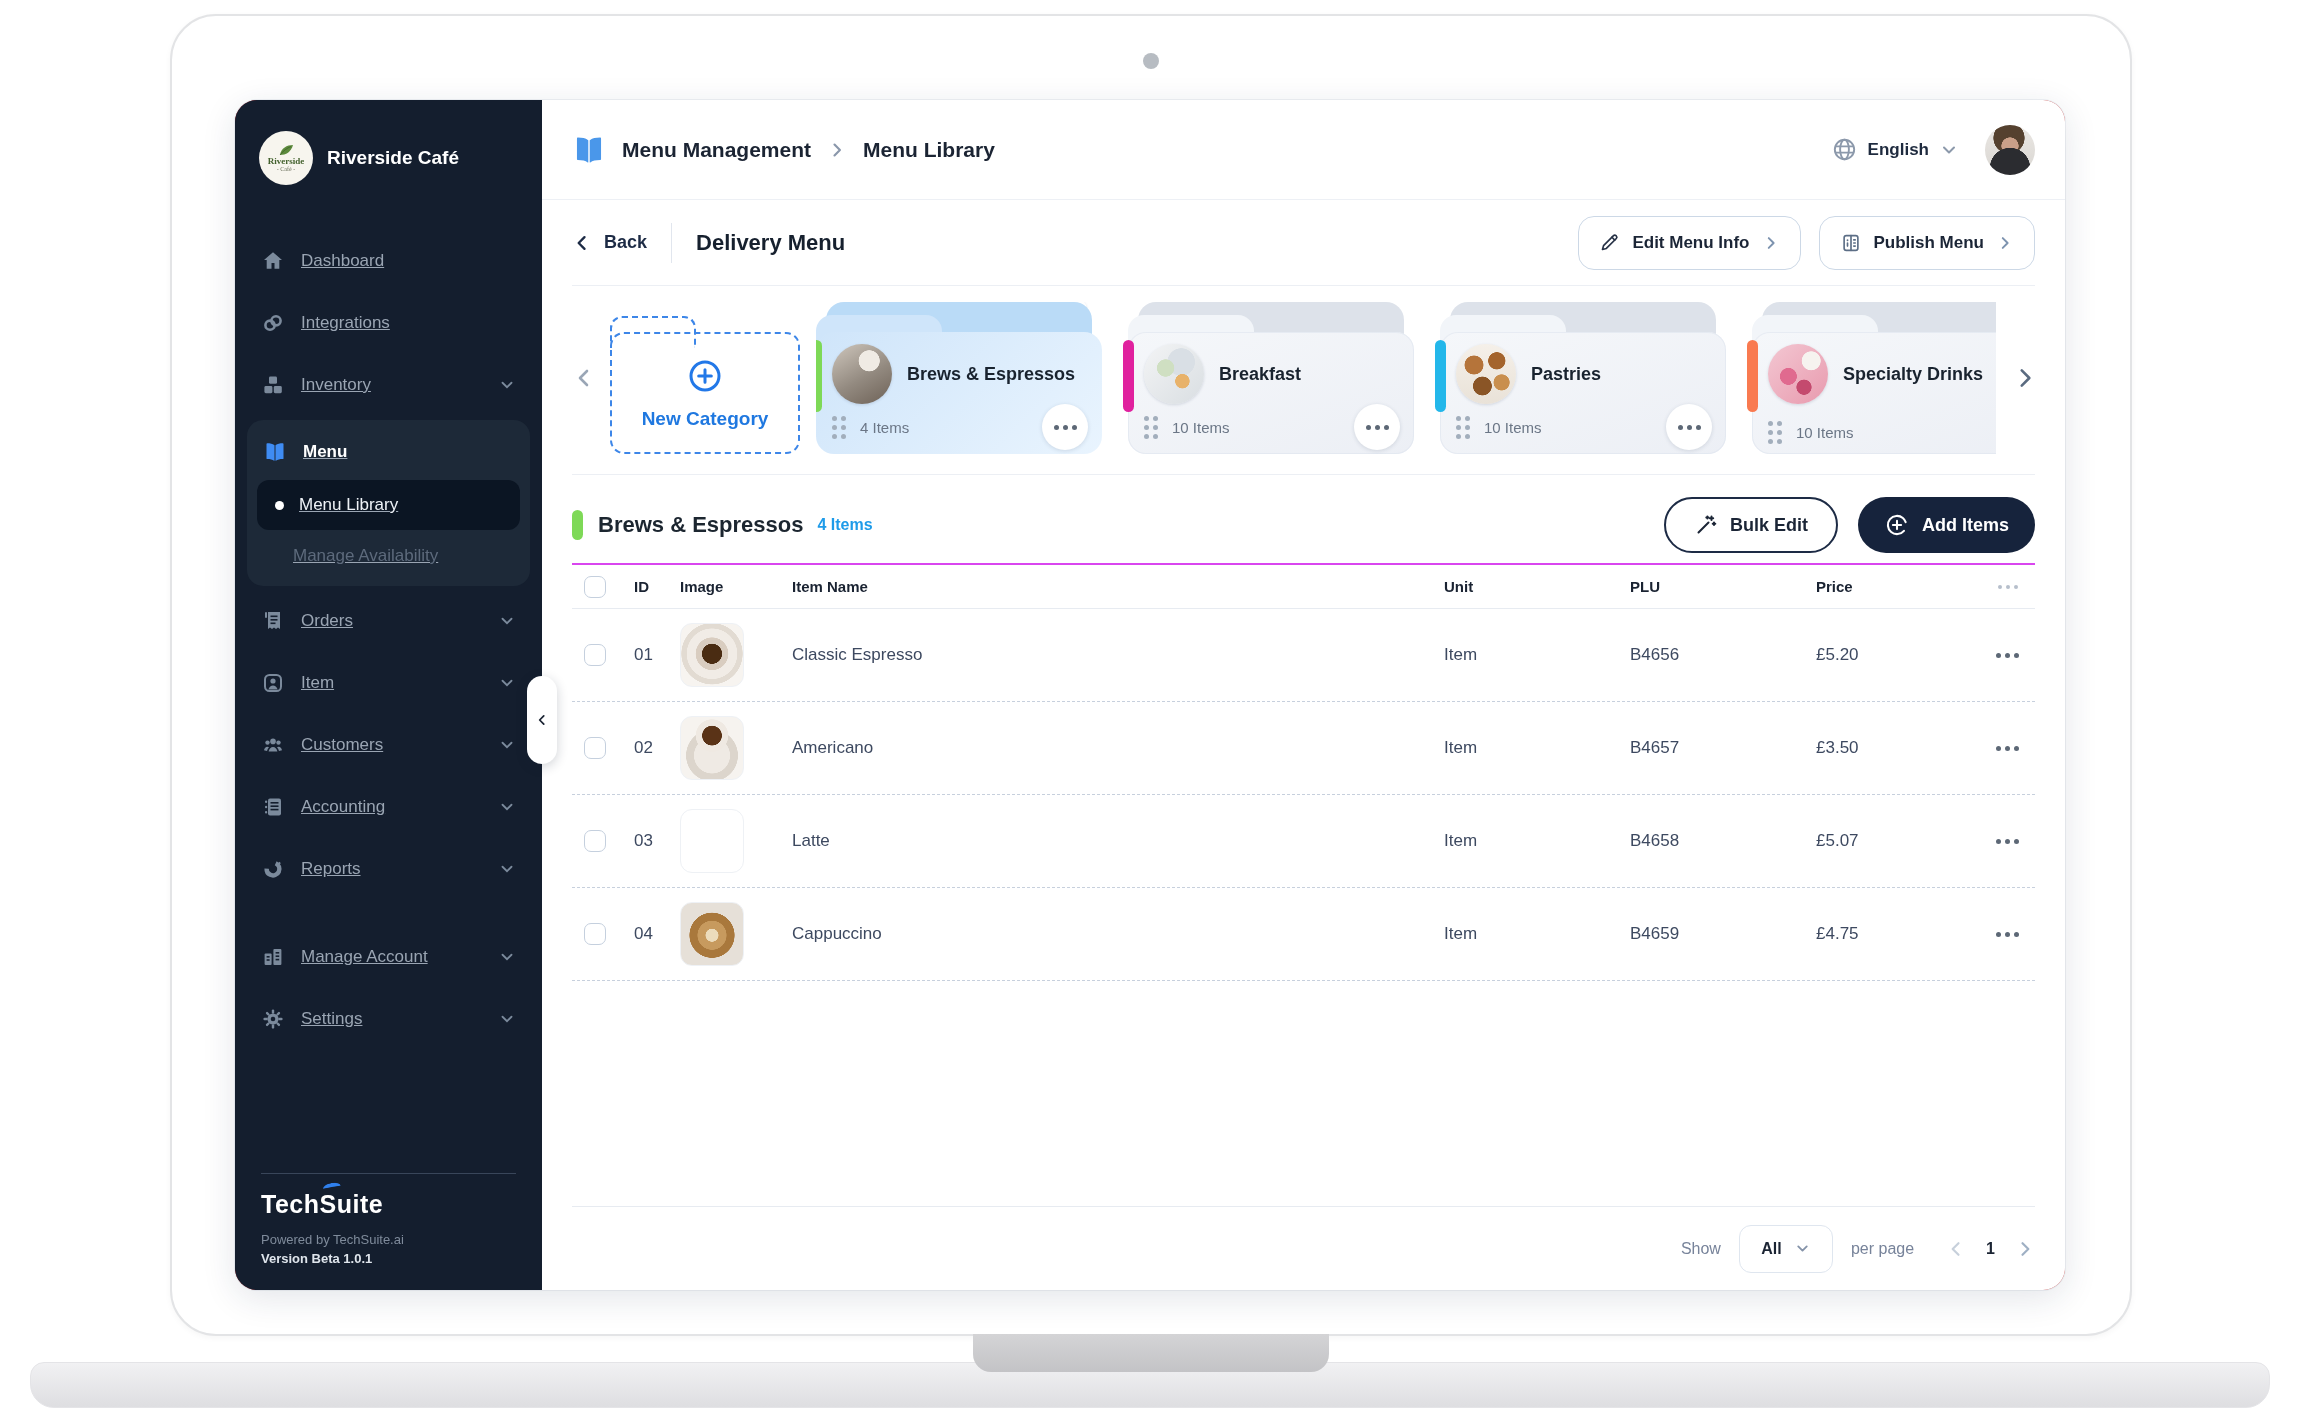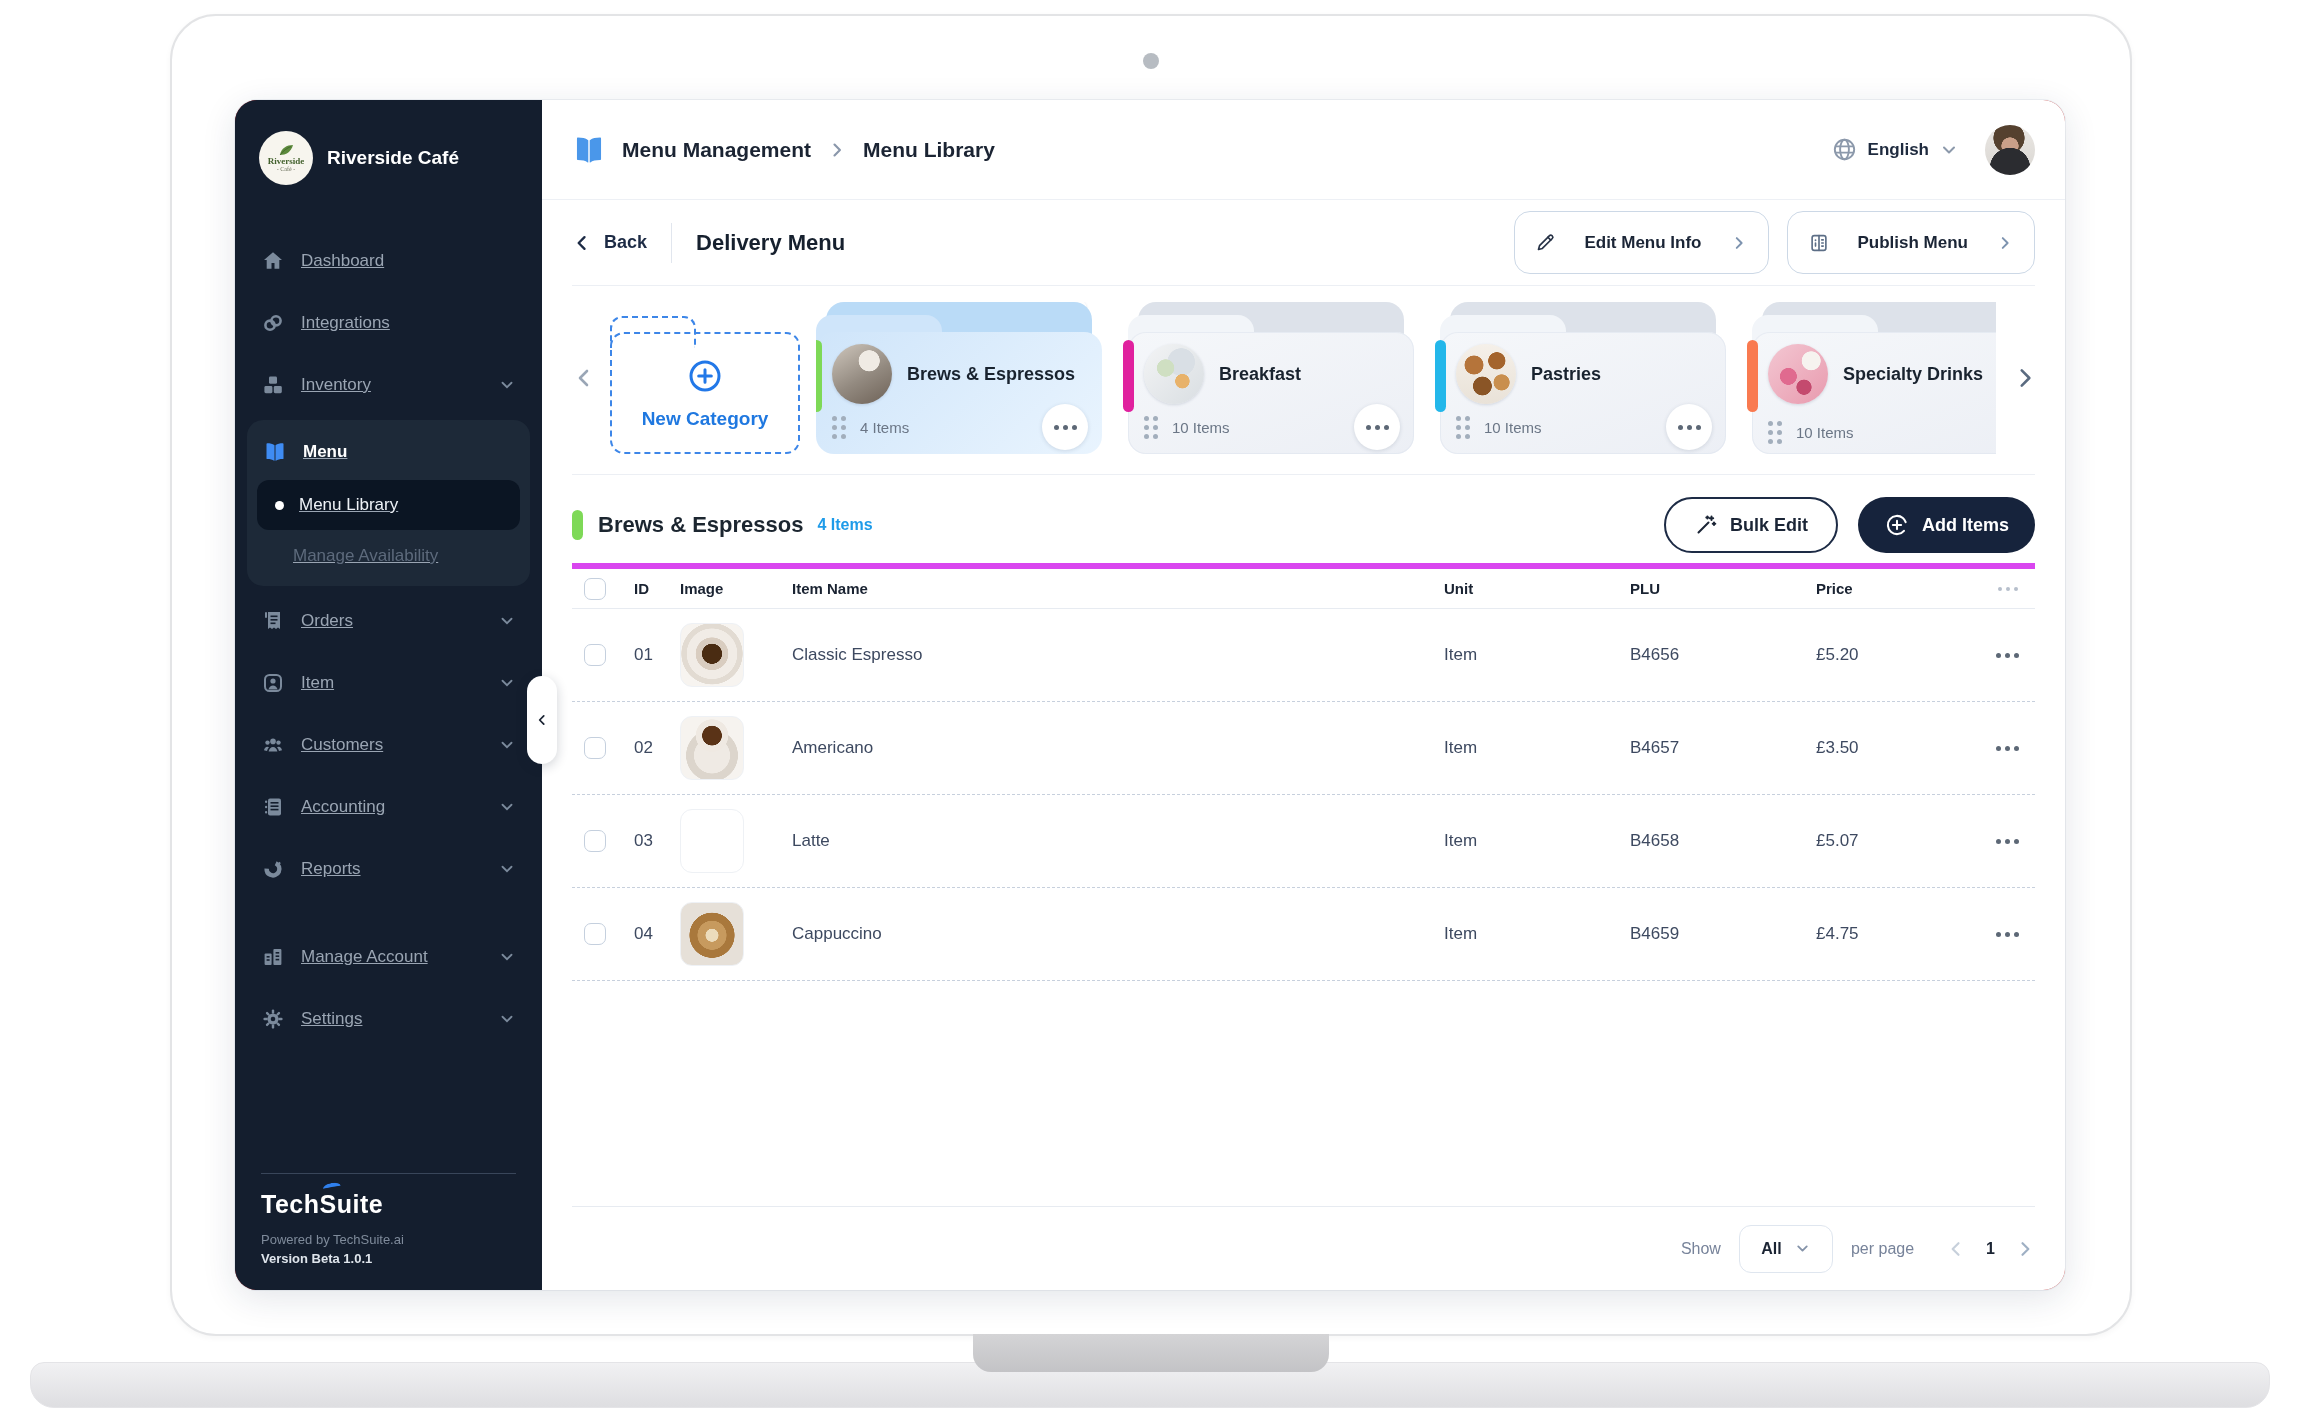--- a/index.html
+++ b/index.html
@@ -78,22 +78,22 @@
       radial-gradient(circle at 48% 26%, #55412f 0 34%, rgba(0,0,0,0) 35%),
       linear-gradient(#eae7e3,#d9d6d2); }
 
   .toolbar { margin:0 30px; height:86px; flex:none; display:flex; align-items:center;
     border-bottom:1px solid #eceff4; }
   .back-btn { display:flex; align-items:center; gap:12px; color:#1d2b45; font-size:18px;
     font-weight:bold; cursor:pointer; }
   .v-div { width:1px; height:40px; background:#e1e6ee; margin:0 24px; }
   .menu-title { font-size:22px; font-weight:bold; color:#16202e; }
   .toolbar-actions { margin-left:auto; display:flex; gap:18px; }
-  .btn-outline { height:63px; padding:0 20px; background:#fff; border:1.5px solid #ccd8e6;
-    border-radius:16px; display:flex; align-items:center; gap:28px; font-size:17px;
+  .btn-outline { height:54px; padding:0 20px; background:#fff; border:1.5px solid #ccd8e6;
+    border-radius:16px; display:flex; align-items:center; gap:12px; font-size:17px;
     font-weight:bold; color:#1b2536; cursor:pointer; }
 
   
   .carousel { margin:0 30px; border-bottom:1px solid #eceff4; padding:16px 0 20px;
     display:flex; align-items:center; flex:none; }
   .car-nav { flex:none; background:none; border:none; cursor:pointer; display:flex; align-items:center; }
   .new-cat { flex:none; width:190px; height:138px; margin:14px 16px 0 14px; position:relative;
     color:#1f78e0; cursor:pointer; }
   .new-cat .nc-tab { position:absolute; top:0; left:0; width:45%; height:32px;
     border:2px dashed #3d86e8; border-bottom:none; border-radius:12px 12px 0 0; }
@@ -153,21 +153,21 @@
   .sec-actions { margin-left:auto; display:flex; gap:20px; }
   .btn-bulk { height:56px; padding:0 28px; border:2px solid #1d2b45; border-radius:999px;
     background:#fff; display:flex; align-items:center; gap:12px; font-size:18px; font-weight:bold;
     color:#1b2536; cursor:pointer; }
   .btn-add { height:56px; padding:0 26px; border:none; border-radius:999px; background:#16233c;
     display:flex; align-items:center; gap:12px; font-size:18px; font-weight:bold; color:#fff; cursor:pointer; }
 
   
   .table { margin:0 30px; flex:none; }
   .trow { display:grid; grid-template-columns:46px 54px 118px 1fr 186px 186px 188px 55px; align-items:center; }
-  .thead { height:46px; border-top:6px solid #d946ef; border-bottom:1px solid #e7ebf1;
+  .thead { height:46px; border-top:2px solid #d946ef; border-bottom:1px solid #e7ebf1;
     font-size:15px; font-weight:bold; color:#1a2332; }
   .tbody-row { height:93px; border-bottom:1px dashed #c7d0dd; font-size:17px; color:#3d4960; }
   .cell-check { display:flex; justify-content:center; }
   .checkbox { width:22px; height:22px; border-radius:7px; border:1.6px solid #c5d0de; background:#fff; cursor:pointer; }
   .cell-id { padding-left:16px; }
   .cell-img { padding-left:8px; }
   .cell-name { padding-left:2px; }
   .cell-pad { padding-left:24px; }
   .cell-dots { display:flex; justify-content:center; }
   .row-dots { display:flex; gap:4px; background:none; border:none; cursor:pointer; }

